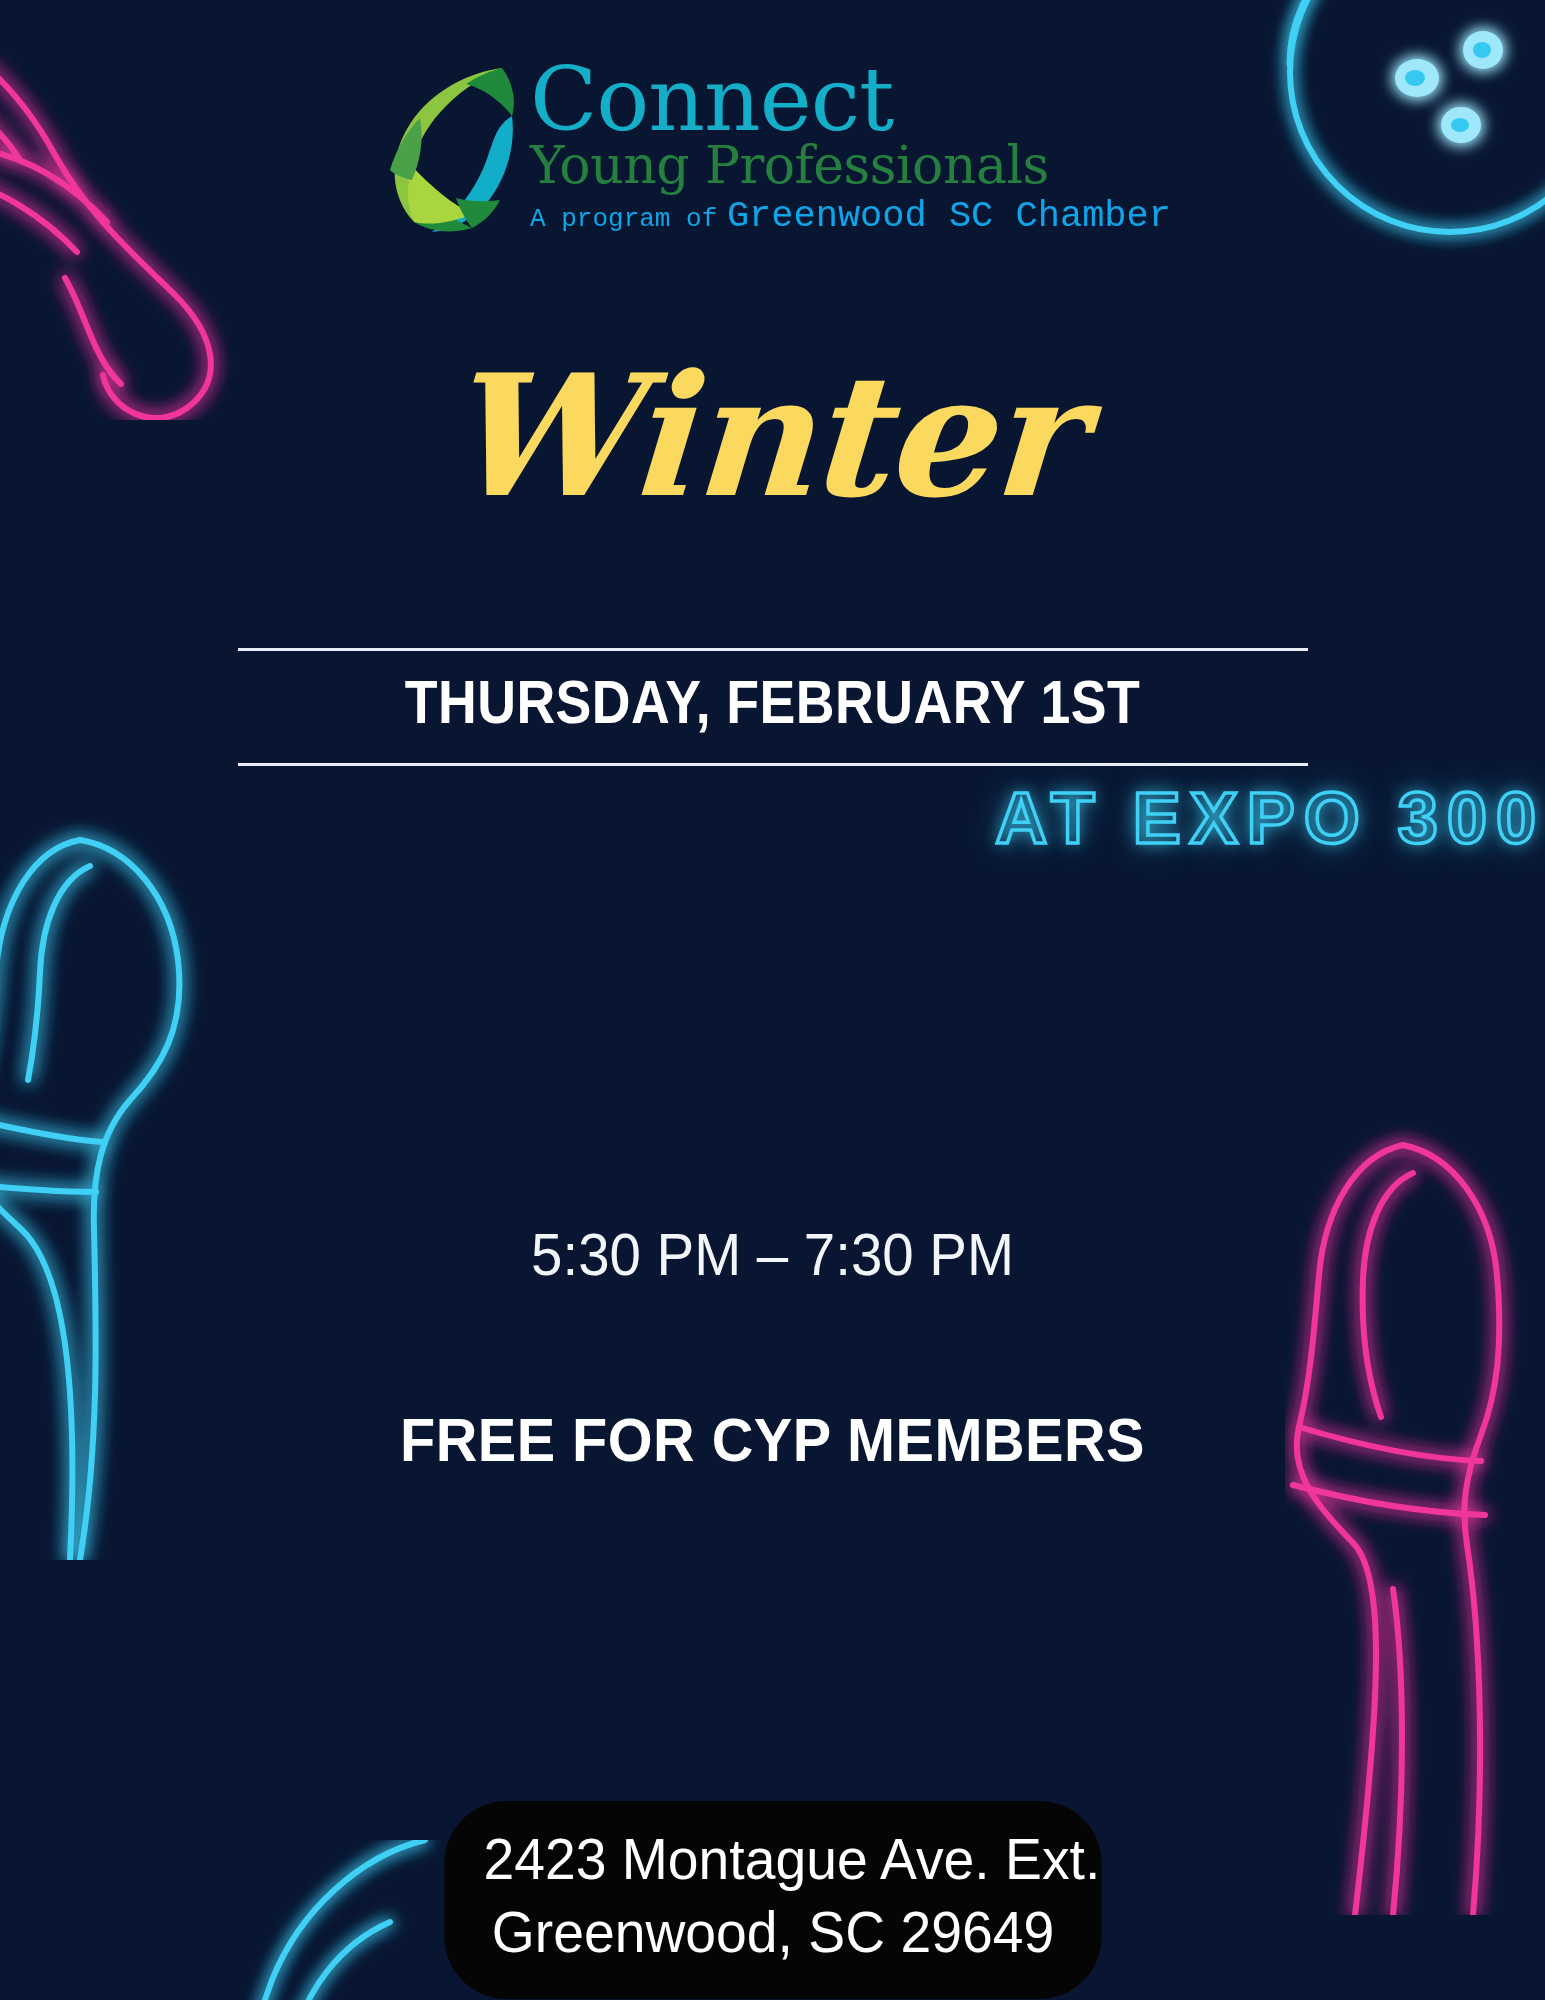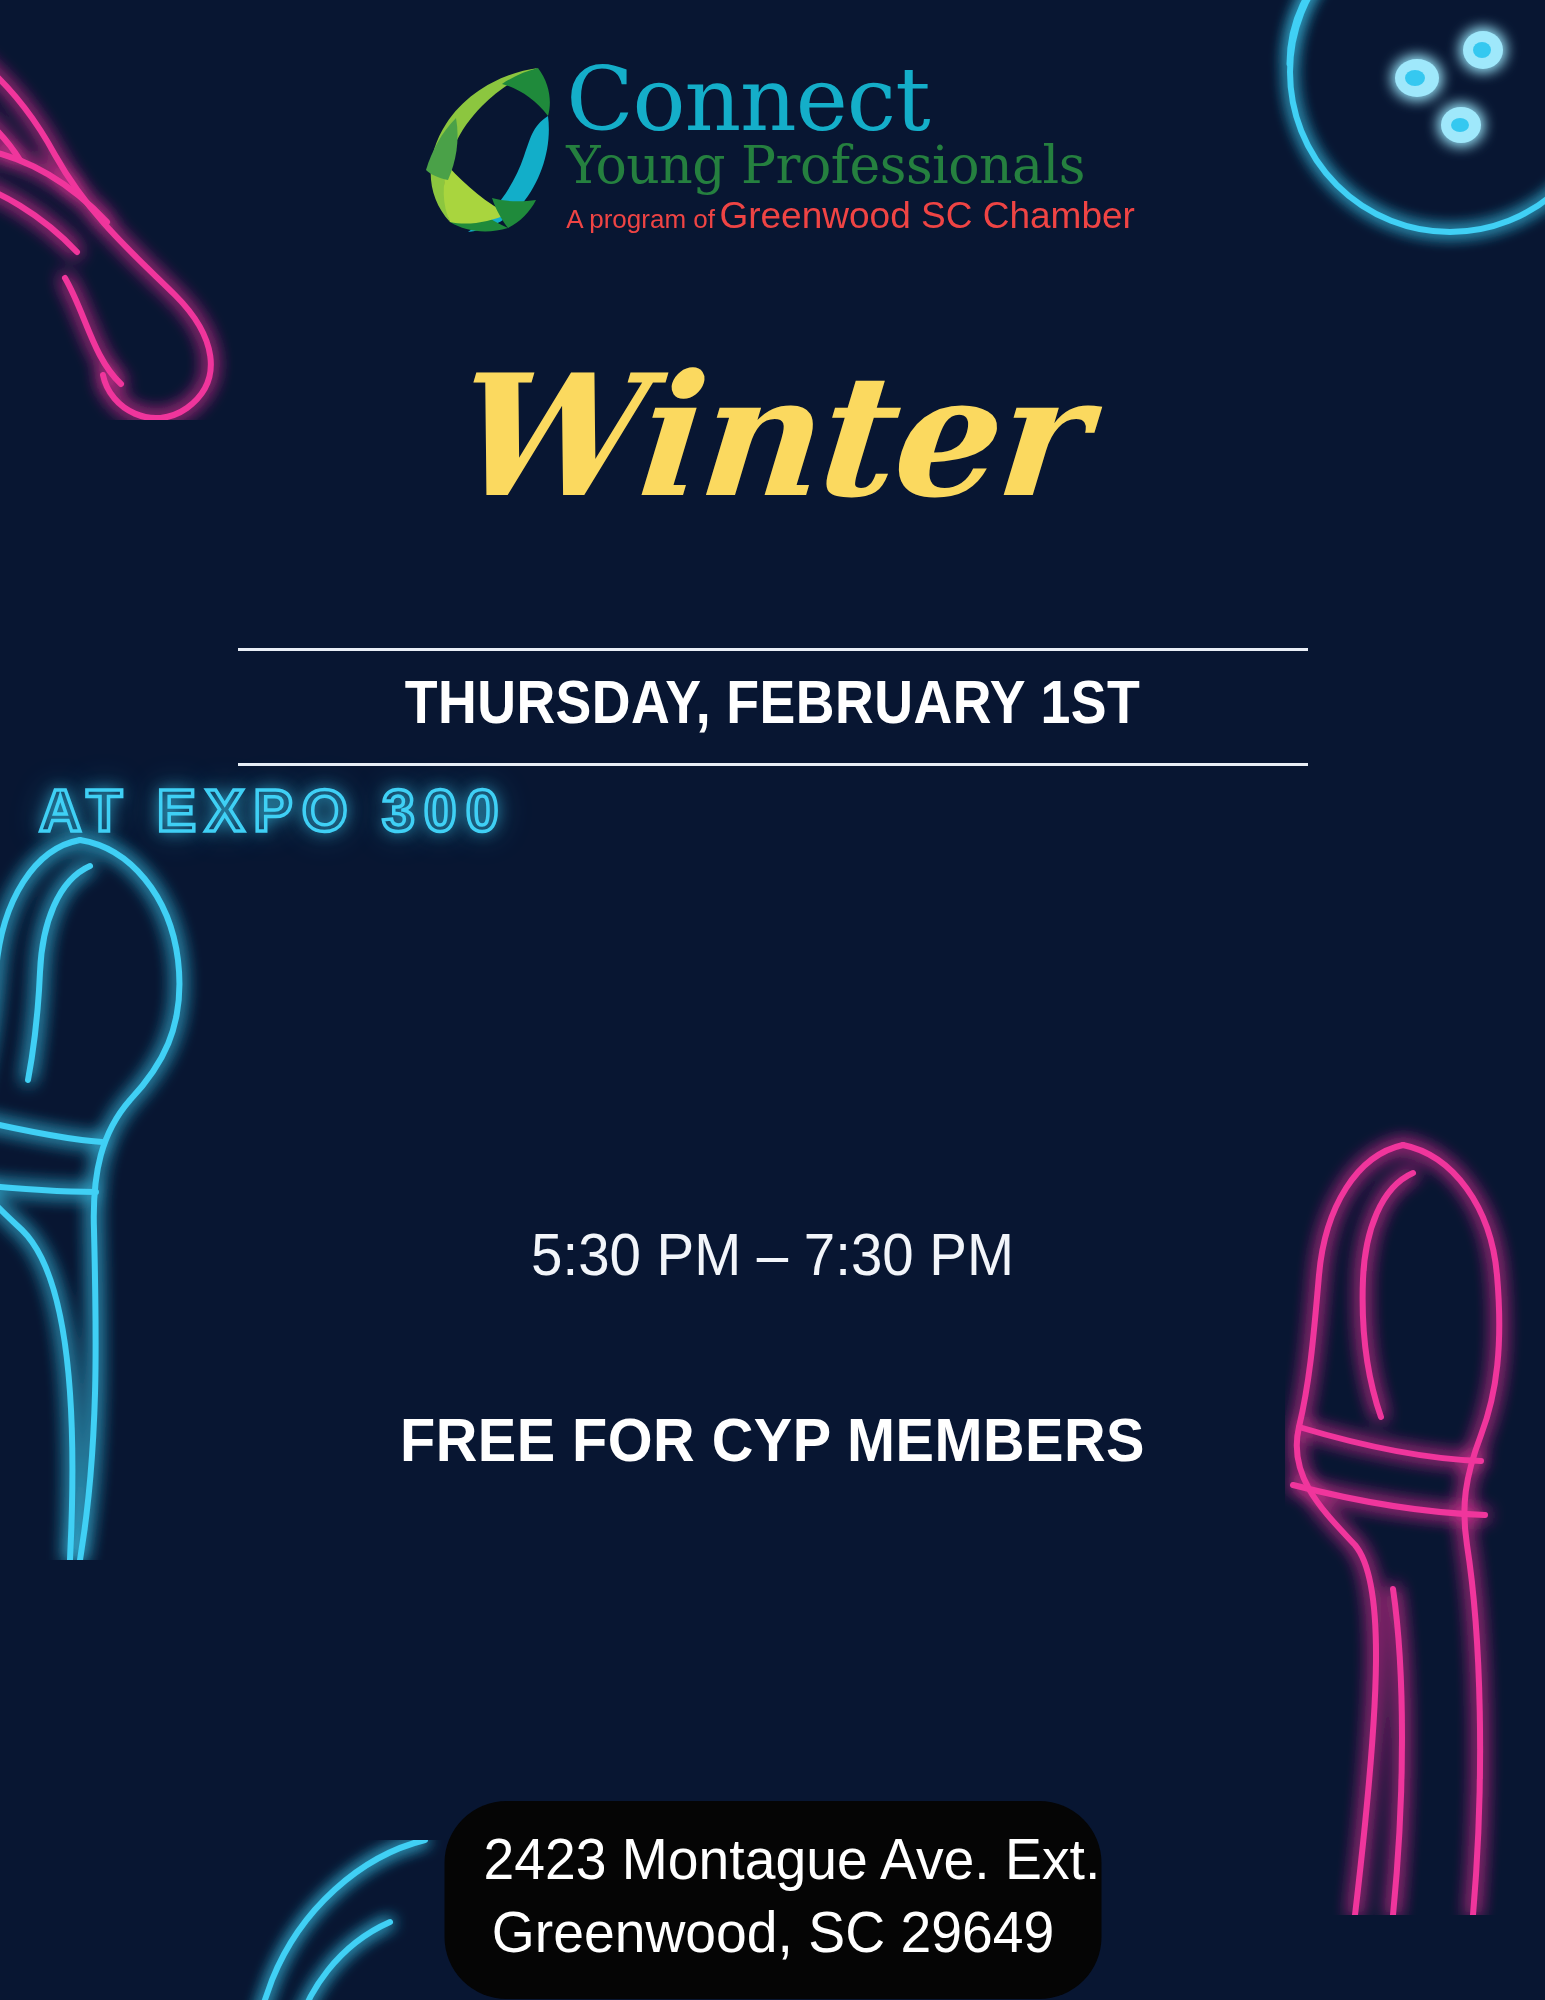--- a/index.html
+++ b/index.html
@@ -46,22 +46,22 @@
   }
   .logo-yp {
     font-family: "DejaVu Serif", serif;
     font-size: 52px;
     line-height: 1.05;
     color: #25803f;
     margin-top: -4px;
     letter-spacing: -0.5px;
   }
   .logo-program {
-    font-family: Liberation Sans, sans-serif;
-    color: #ef4444;
+    font-family: Liberation Mono, monospace;
+    color: #0ea5e9;
     margin-top: 2px;
     white-space: nowrap;
   }
   .logo-program .small { font-size: 26px; }
   .logo-program .big { font-size: 37px; }
 
   
   .winter {
     position: absolute;
     top: 352px;
@@ -112,30 +112,29 @@
     line-height: 1;
     letter-spacing: 0.5px;
     transform: scaleX(0.88);
   }
 
   
   .venue {
     position: absolute;
     top: 782px;
     left: 0; right: 0;
-    text-align: left;
-    font-weight: bold;
-    font-size: 59px;
+    text-align: right;
+    font-weight: bold;
+    font-size: 72px;
     line-height: 1;
     letter-spacing: 9px;
     color: transparent;
     -webkit-text-stroke: 3.5px #3fd0f5;
     text-shadow: 0 0 16px rgba(63,208,245,0.75),
                  0 0 34px rgba(63,208,245,0.45);
-    padding-left: 39px;
   }
 
   
   .time {
     position: absolute;
     top: 1225px;
     left: 0; right: 0;
     text-align: center;
     color: #f2f5fa;
     font-size: 60px;

